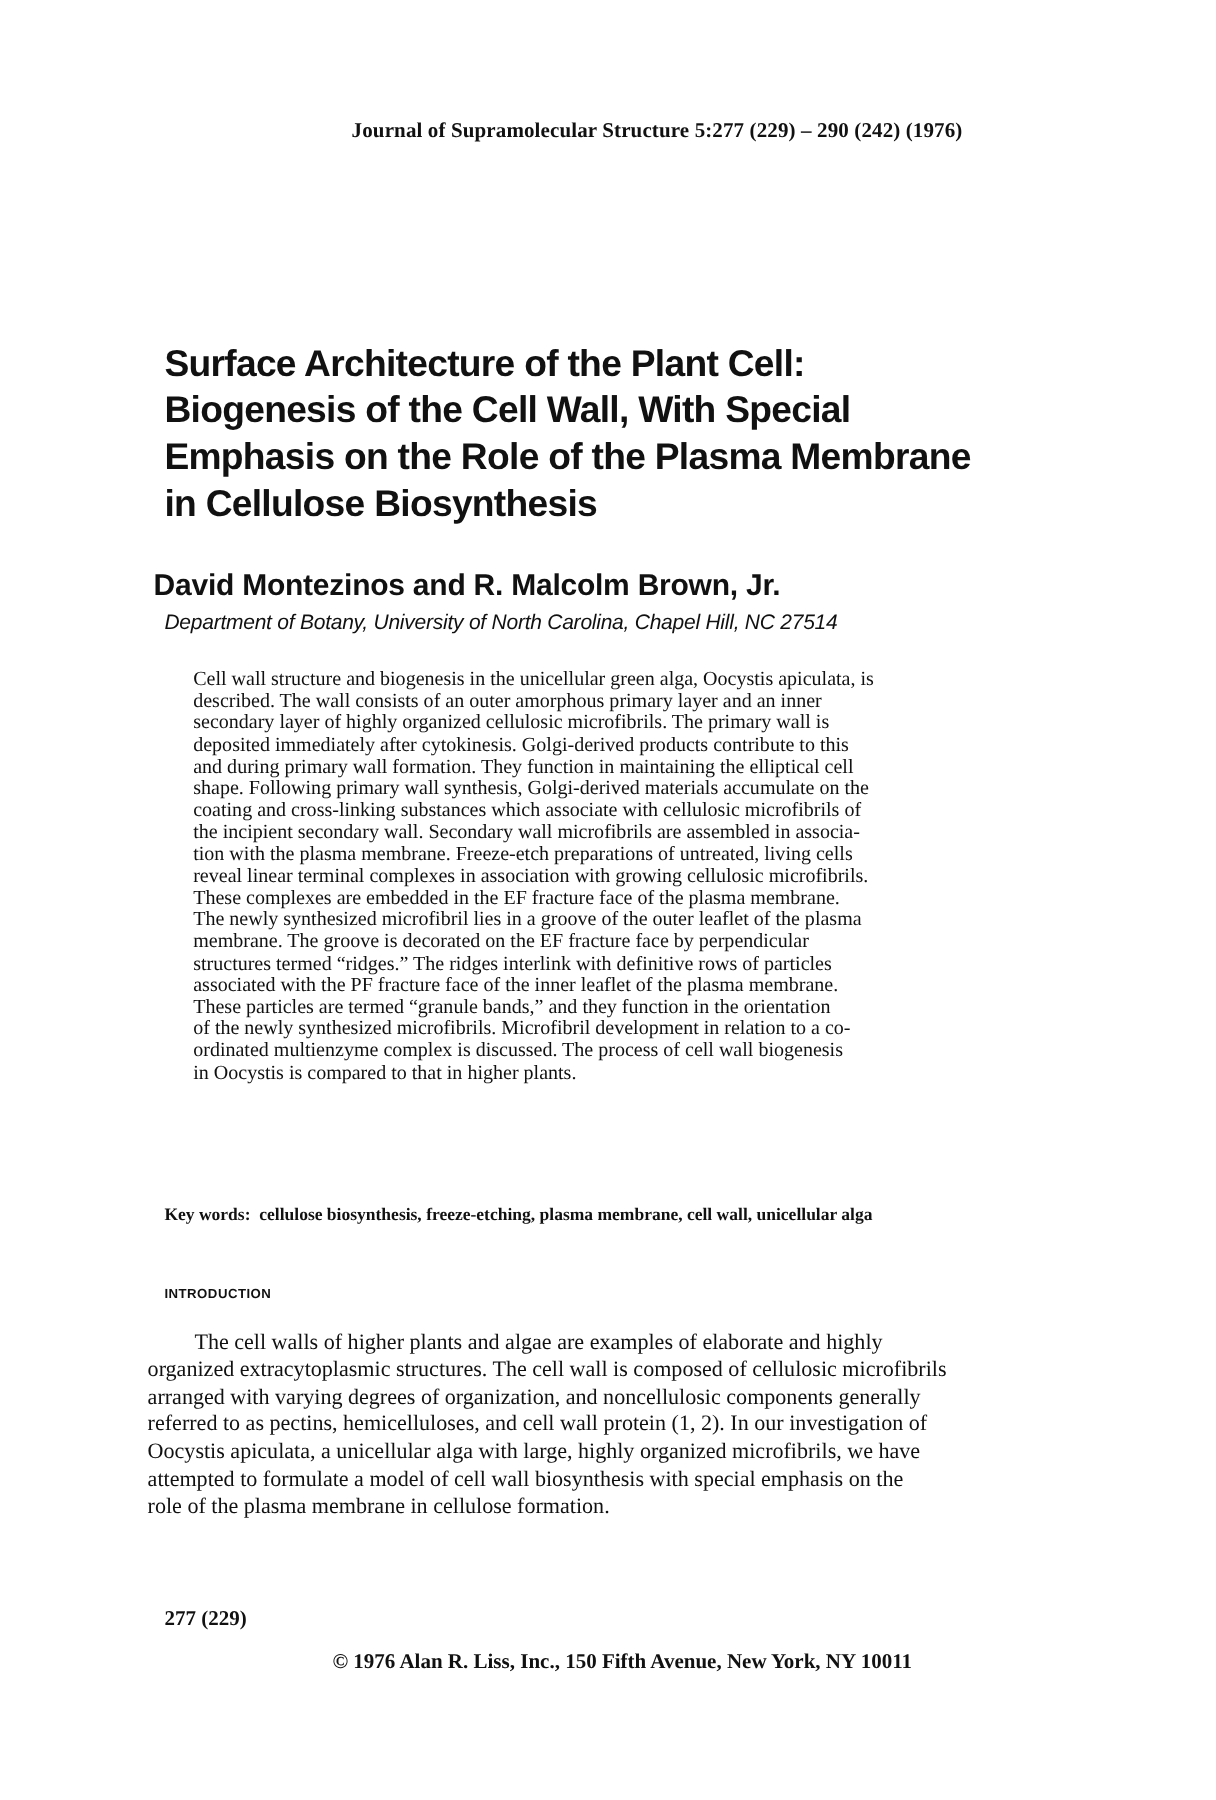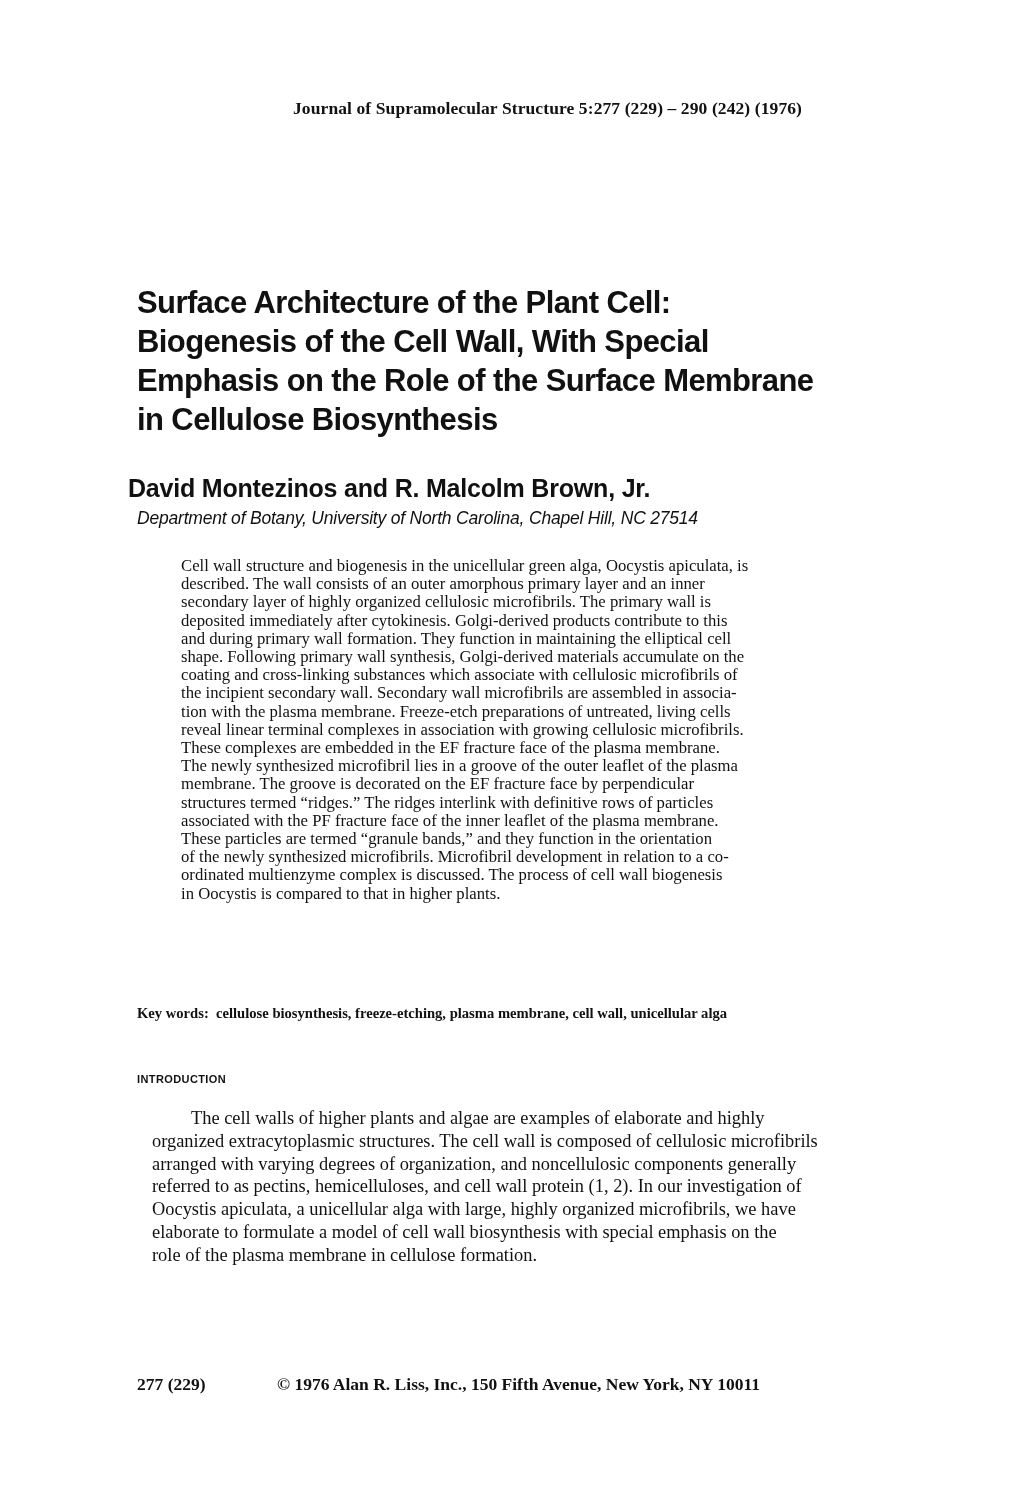--- a/index.html
+++ b/index.html
@@ -10,43 +10,43 @@
 
   #running-head { left: 293px; top: 98px; font-size: 17.5px; font-weight: bold; letter-spacing: 0.1px; white-space: nowrap; }
 
   #title { left: 137px; top: 283px; width: 760px; font-size: 31px; font-weight: bold; line-height: 39px; letter-spacing: -0.6px; }
   #title div { white-space: nowrap; }
 
   #authors { left: 128px; top: 474px; font-size: 25px; font-weight: bold; white-space: nowrap; letter-spacing: -0.2px; }
   #affiliation { left: 137px; top: 508px; font-size: 17.5px; font-style: italic; white-space: nowrap; letter-spacing: -0.2px; }
 
   #abstract { left: 161px; top: 557px; width: 710px; font-size: 16.7px; line-height: 18.2px; }
-  #abstract div { white-space: nowrap; margin-left: 20px; }
+  #abstract div { white-space: nowrap; }
 
   #keywords { left: 137px; top: 1005px; font-size: 14.6px; white-space: nowrap; font-weight: bold; }
   #keywords .kw-label { font-weight: bold; }
 
   #intro-heading { left: 137px; top: 1073px; font-size: 11px; font-weight: bold; letter-spacing: 0.4px; white-space: nowrap; }
 
-  #intro-body { left: 152px; top: 1107px; width: 760px; font-size: 18.4px; line-height: 22.8px; }
+  #intro-body { left: 123px; top: 1107px; width: 760px; font-size: 18.4px; line-height: 22.8px; }
   #intro-body div { white-space: nowrap; }
   #intro-body .indent { padding-left: 39px; }
 
-  #footer-page { left: 137px; top: 1374px; font-size: 17.5px; font-weight: bold; white-space: nowrap; }
+  #footer-page { left: 137px; top: 1338px; font-size: 17.5px; font-weight: bold; white-space: nowrap; }
   #footer-copyright { left: 277px; top: 1374px; font-size: 17.5px; font-weight: bold; white-space: nowrap; }
 </style>
 </head>
 <body>
 
 <div id="running-head" class="abs serif">Journal of Supramolecular Structure 5:277 (229) – 290 (242) (1976)</div>
 
 <div id="title" class="abs sans">
   <div>Surface Architecture of the Plant Cell:</div>
   <div>Biogenesis of the Cell Wall, With Special</div>
-  <div>Emphasis on the Role of the Surface Membrane</div>
+  <div>Emphasis on the Role of the Plasma Membrane</div>
   <div>in Cellulose Biosynthesis</div>
 </div>
 
 <div id="authors" class="abs sans">David Montezinos and R. Malcolm Brown, Jr.</div>
 <div id="affiliation" class="abs sans">Department of Botany, University of North Carolina, Chapel Hill, NC 27514</div>
 
 <div id="abstract" class="abs serif">
   <div>Cell wall structure and biogenesis in the unicellular green alga, Oocystis apiculata, is</div>
   <div>described. The wall consists of an outer amorphous primary layer and an inner</div>
   <div>secondary layer of highly organized cellulosic microfibrils. The primary wall is</div>
@@ -74,18 +74,18 @@
 </div>
 
 <div id="intro-heading" class="abs sans">INTRODUCTION</div>
 
 <div id="intro-body" class="abs serif">
   <div class="indent">The cell walls of higher plants and algae are examples of elaborate and highly</div>
   <div>organized extracytoplasmic structures. The cell wall is composed of cellulosic microfibrils</div>
   <div>arranged with varying degrees of organization, and noncellulosic components generally</div>
   <div>referred to as pectins, hemicelluloses, and cell wall protein (1, 2). In our investigation of</div>
   <div>Oocystis apiculata, a unicellular alga with large, highly organized microfibrils, we have</div>
-  <div>elaborate to formulate a model of cell wall biosynthesis with special emphasis on the</div>
+  <div>attempted to formulate a model of cell wall biosynthesis with special emphasis on the</div>
   <div>role of the plasma membrane in cellulose formation.</div>
 </div>
 
 <div id="footer-page" class="abs serif">277 (229)</div>
 <div id="footer-copyright" class="abs serif">© 1976 Alan R. Liss, Inc., 150 Fifth Avenue, New York, NY 10011</div>
 
 </body></html>

